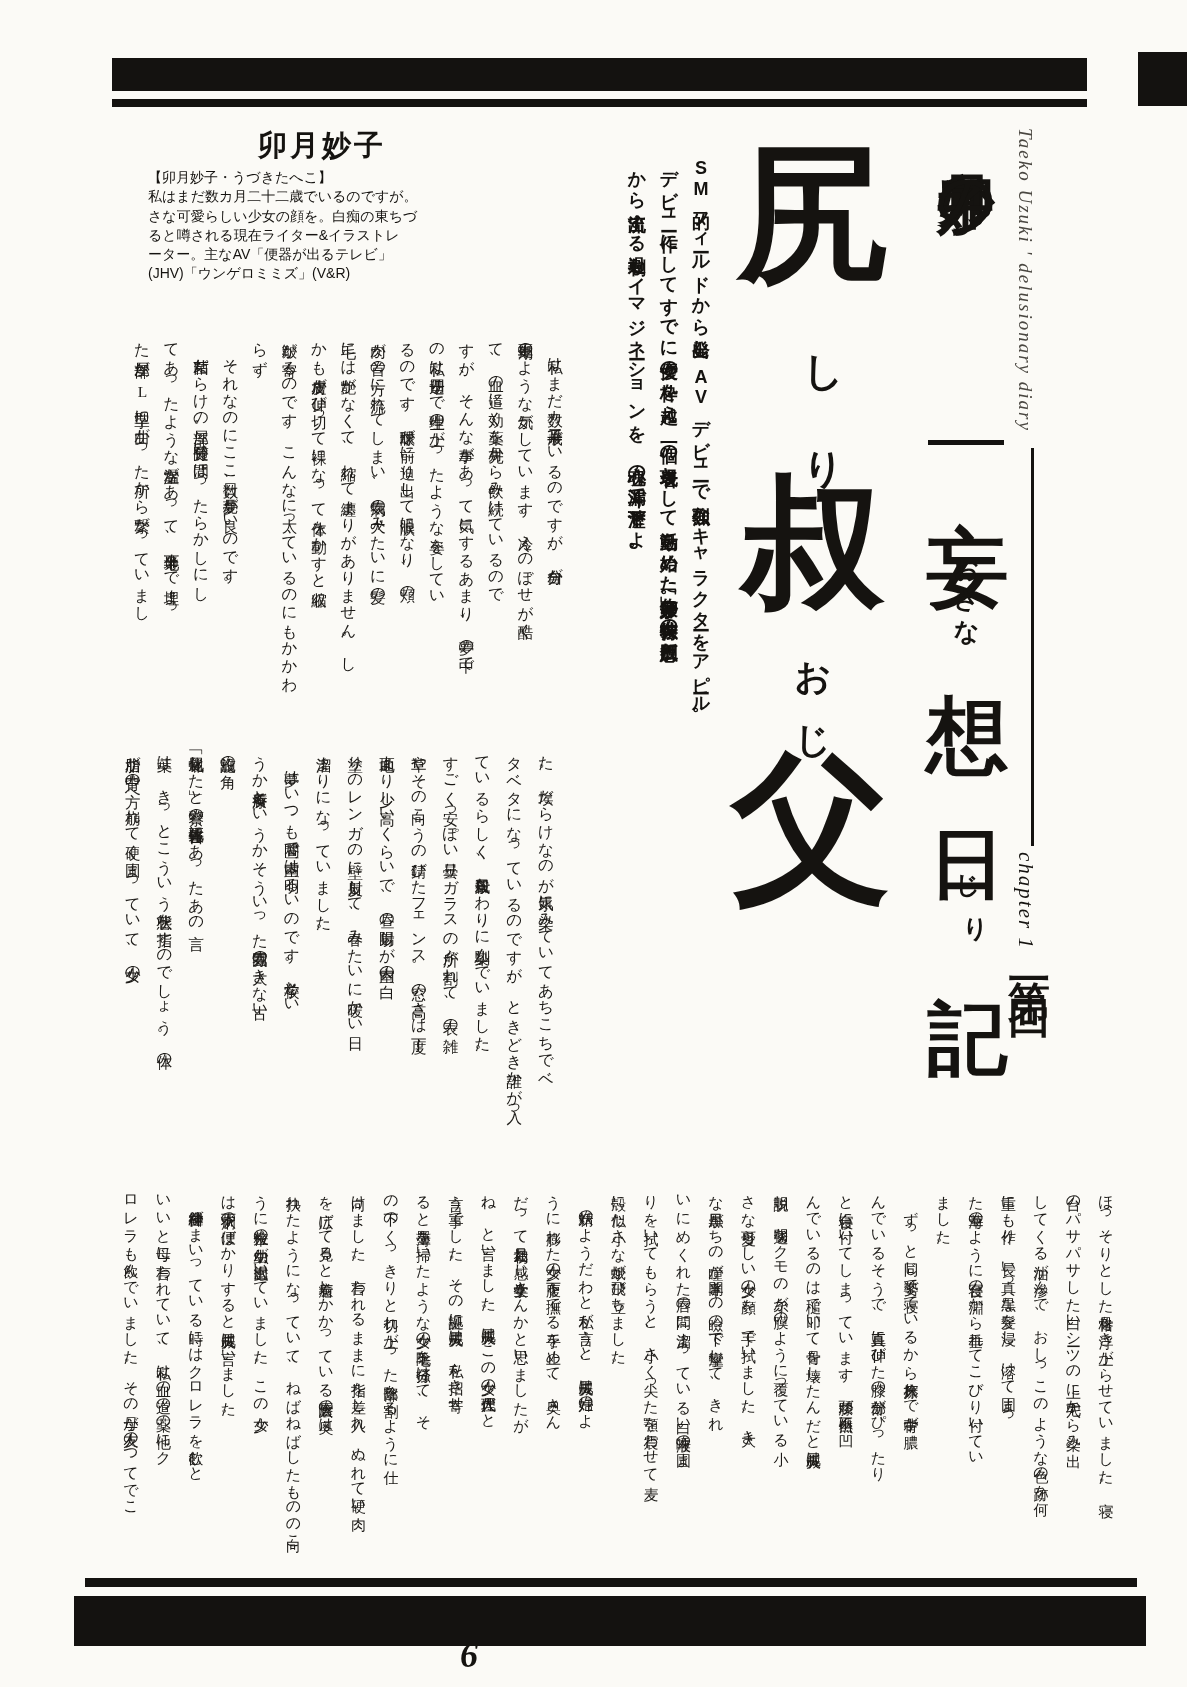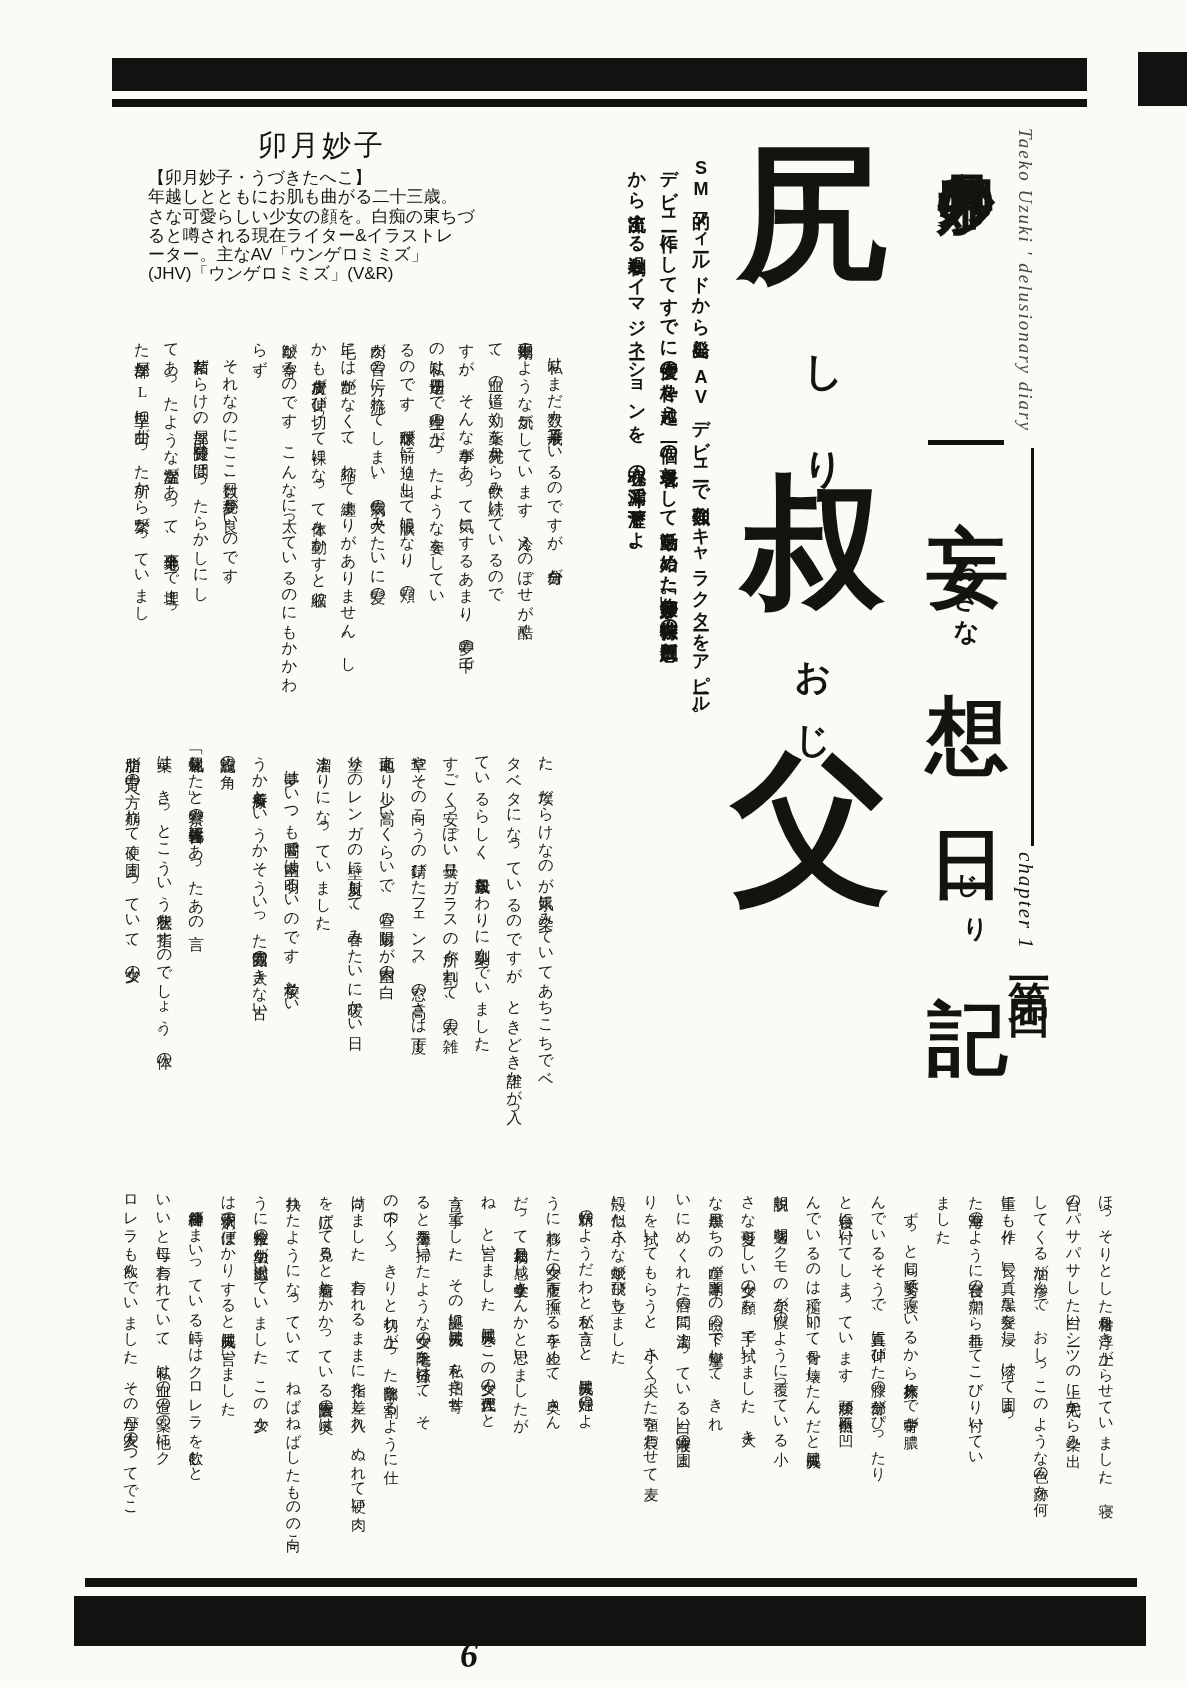--- a/index.html
+++ b/index.html
@@ -26,22 +26,22 @@
   .mt-3{left:732px;top:750px;font-size:158px;}
   .mt-ruby{font-weight:700;}
   .mt-ruby-1{left:796px;top:326px;font-size:40px;letter-spacing:50px;}
   .mt-ruby-2{left:788px;top:636px;font-size:36px;letter-spacing:22px;}
   
   .lead{position:absolute;top:158px;right:470px;height:960px;writing-mode:vertical-rl;
         text-orientation:upright;font-family:"Liberation Sans",sans-serif;font-weight:700;
         font-size:18px;line-height:32px;letter-spacing:0.5px;}
   
   .profile{position:absolute;left:134px;top:120px;width:320px;font-family:"Liberation Sans",sans-serif;}
-  .profile-name{position:absolute;left:124px;top:6px;font-size:29px;font-weight:400;letter-spacing:3px;white-space:nowrap;}
-  .profile-lines{position:absolute;left:14px;top:48px;width:306px;font-size:17px;line-height:19.3px;}
+  .profile-name{position:absolute;left:124px;top:6px;font-size:29px;font-weight:700;letter-spacing:3px;white-space:nowrap;}
+  .profile-lines{position:absolute;left:14px;top:48px;width:306px;font-size:14px;line-height:19.3px;}
   .profile-lines .pline{white-space:nowrap;}
   
   .band{position:absolute;writing-mode:vertical-rl;text-orientation:upright;
         font-family:"Liberation Serif",serif;color:#1c1a17;}
   .band .vcol{display:block;}
   .band1{top:332px;right:617px;height:358px;font-size:15.5px;line-height:29.5px;}
   .band2{top:745px;right:625px;height:378px;font-size:15.5px;line-height:31.8px;}
   .band3{top:1185px;right:65px;height:382px;font-size:15px;line-height:32.5px;}
   
   .top-bar-thick{left:112px;top:58px;width:975px;height:33px;}
@@ -85,24 +85,24 @@
   <div class="lead">
       <div class="vcol">SM的フィールドから出発し、AVデビューで強烈なキャラクターをアピール。</div>
       <div class="vcol">デビュー作にしてすでに女優の枠を越え、一個の表現者として活動を始めた「作家」卯月妙子。彼女独特の仮想肛門</div>
       <div class="vcol">から流出する過剰なイマジネーションを、心魂の漏斗で瀝下せよ。</div>
     </div>
 
   <div class="profile">
     <div class="profile-name">卯月妙子</div>
     <div class="profile-lines">
         <div class="pline">【卯月妙子・うづきたへこ】</div>
-        <div class="pline">年越しとともにお肌も曲がる二十三歳。</div>
+        <div class="pline">私はまだ数カ月二十二歳でいるのですが。</div>
         <div class="pline">さな可愛らしい少女の顔を。白痴の東ちづ</div>
         <div class="pline">ると噂される現在ライター&amp;イラストレ</div>
-        <div class="pline">ーター。主なAV「ウンゲロミミズ」</div>
+        <div class="pline">ーター。主なAV「便器が出るテレビ」</div>
         <div class="pline">(JHV)「ウンゲロミミズ」(V&amp;R)</div>
       </div>
   </div>
 
   <div class="band band1">
       <div class="vcol">　私はまだ数カ月二十二歳でいるのですが、自分が</div>
       <div class="vcol">更年期のような気がしています。冷えのぼせが酷く</div>
       <div class="vcol">て、血の道に効く薬を先月から飲み続けているので</div>
       <div class="vcol">すが、そんな事があって気にするあまり、夢の中で</div>
       <div class="vcol">の私は四十辺りで生理の上がったような姿をしてい</div>

